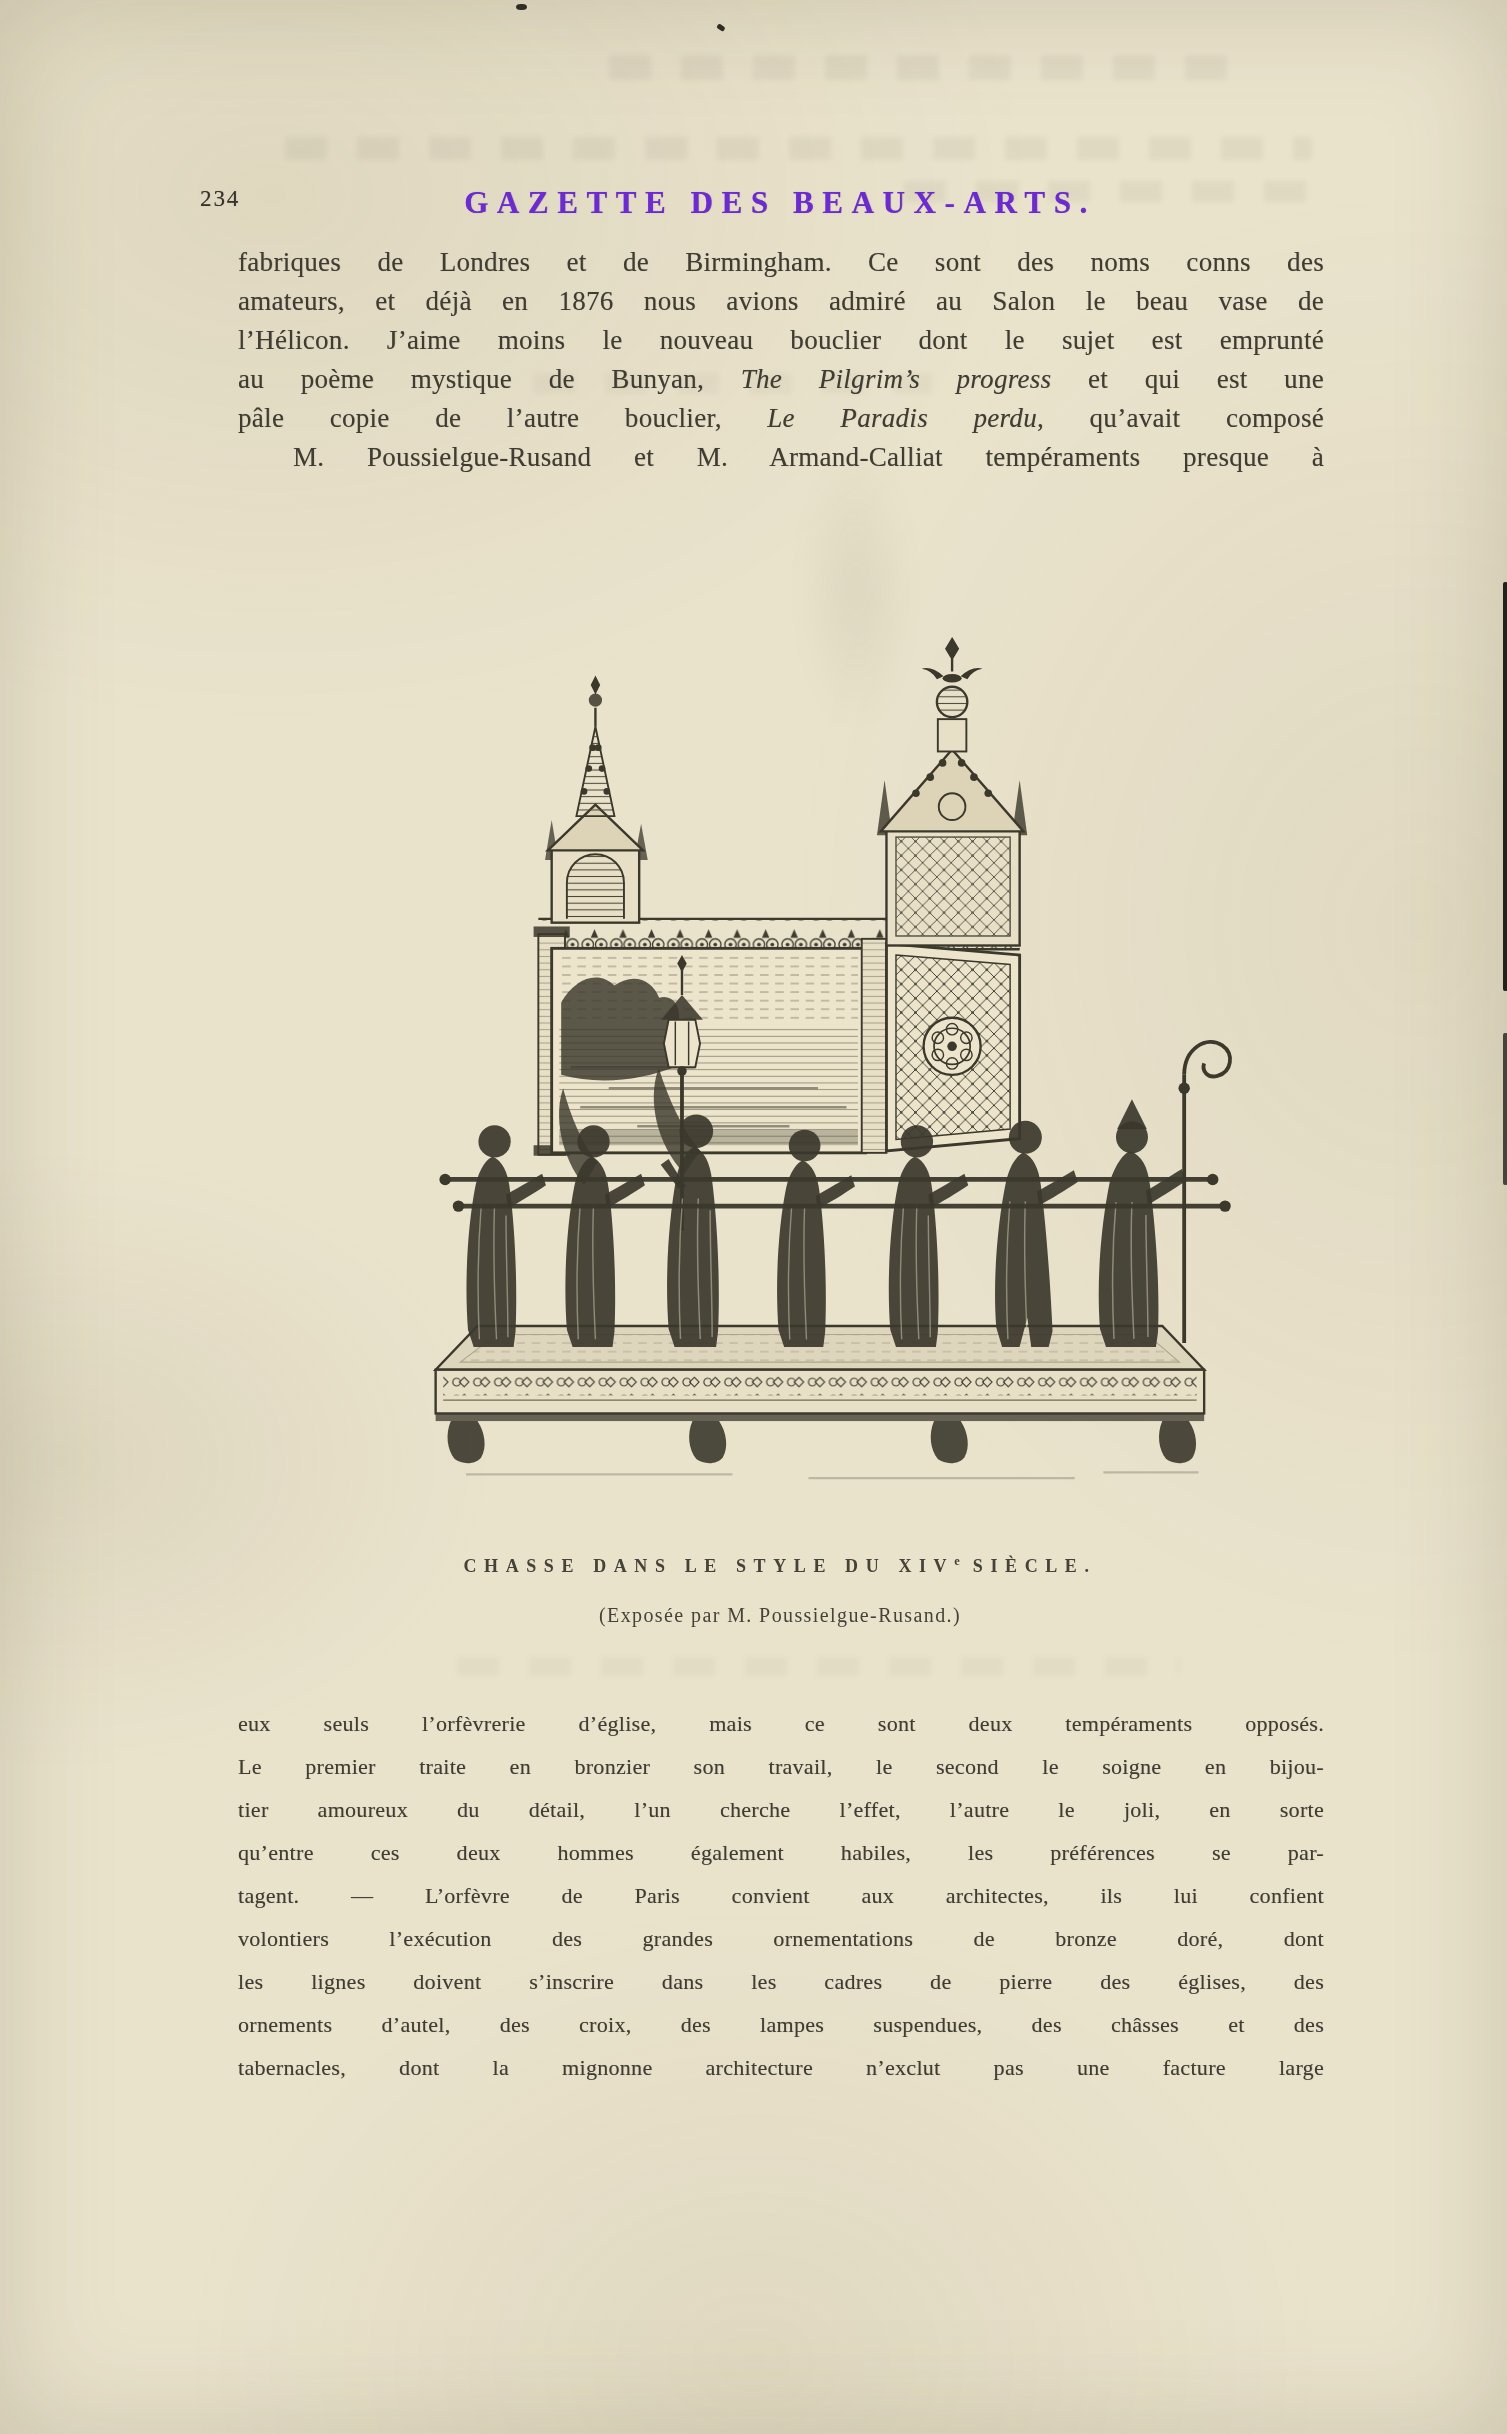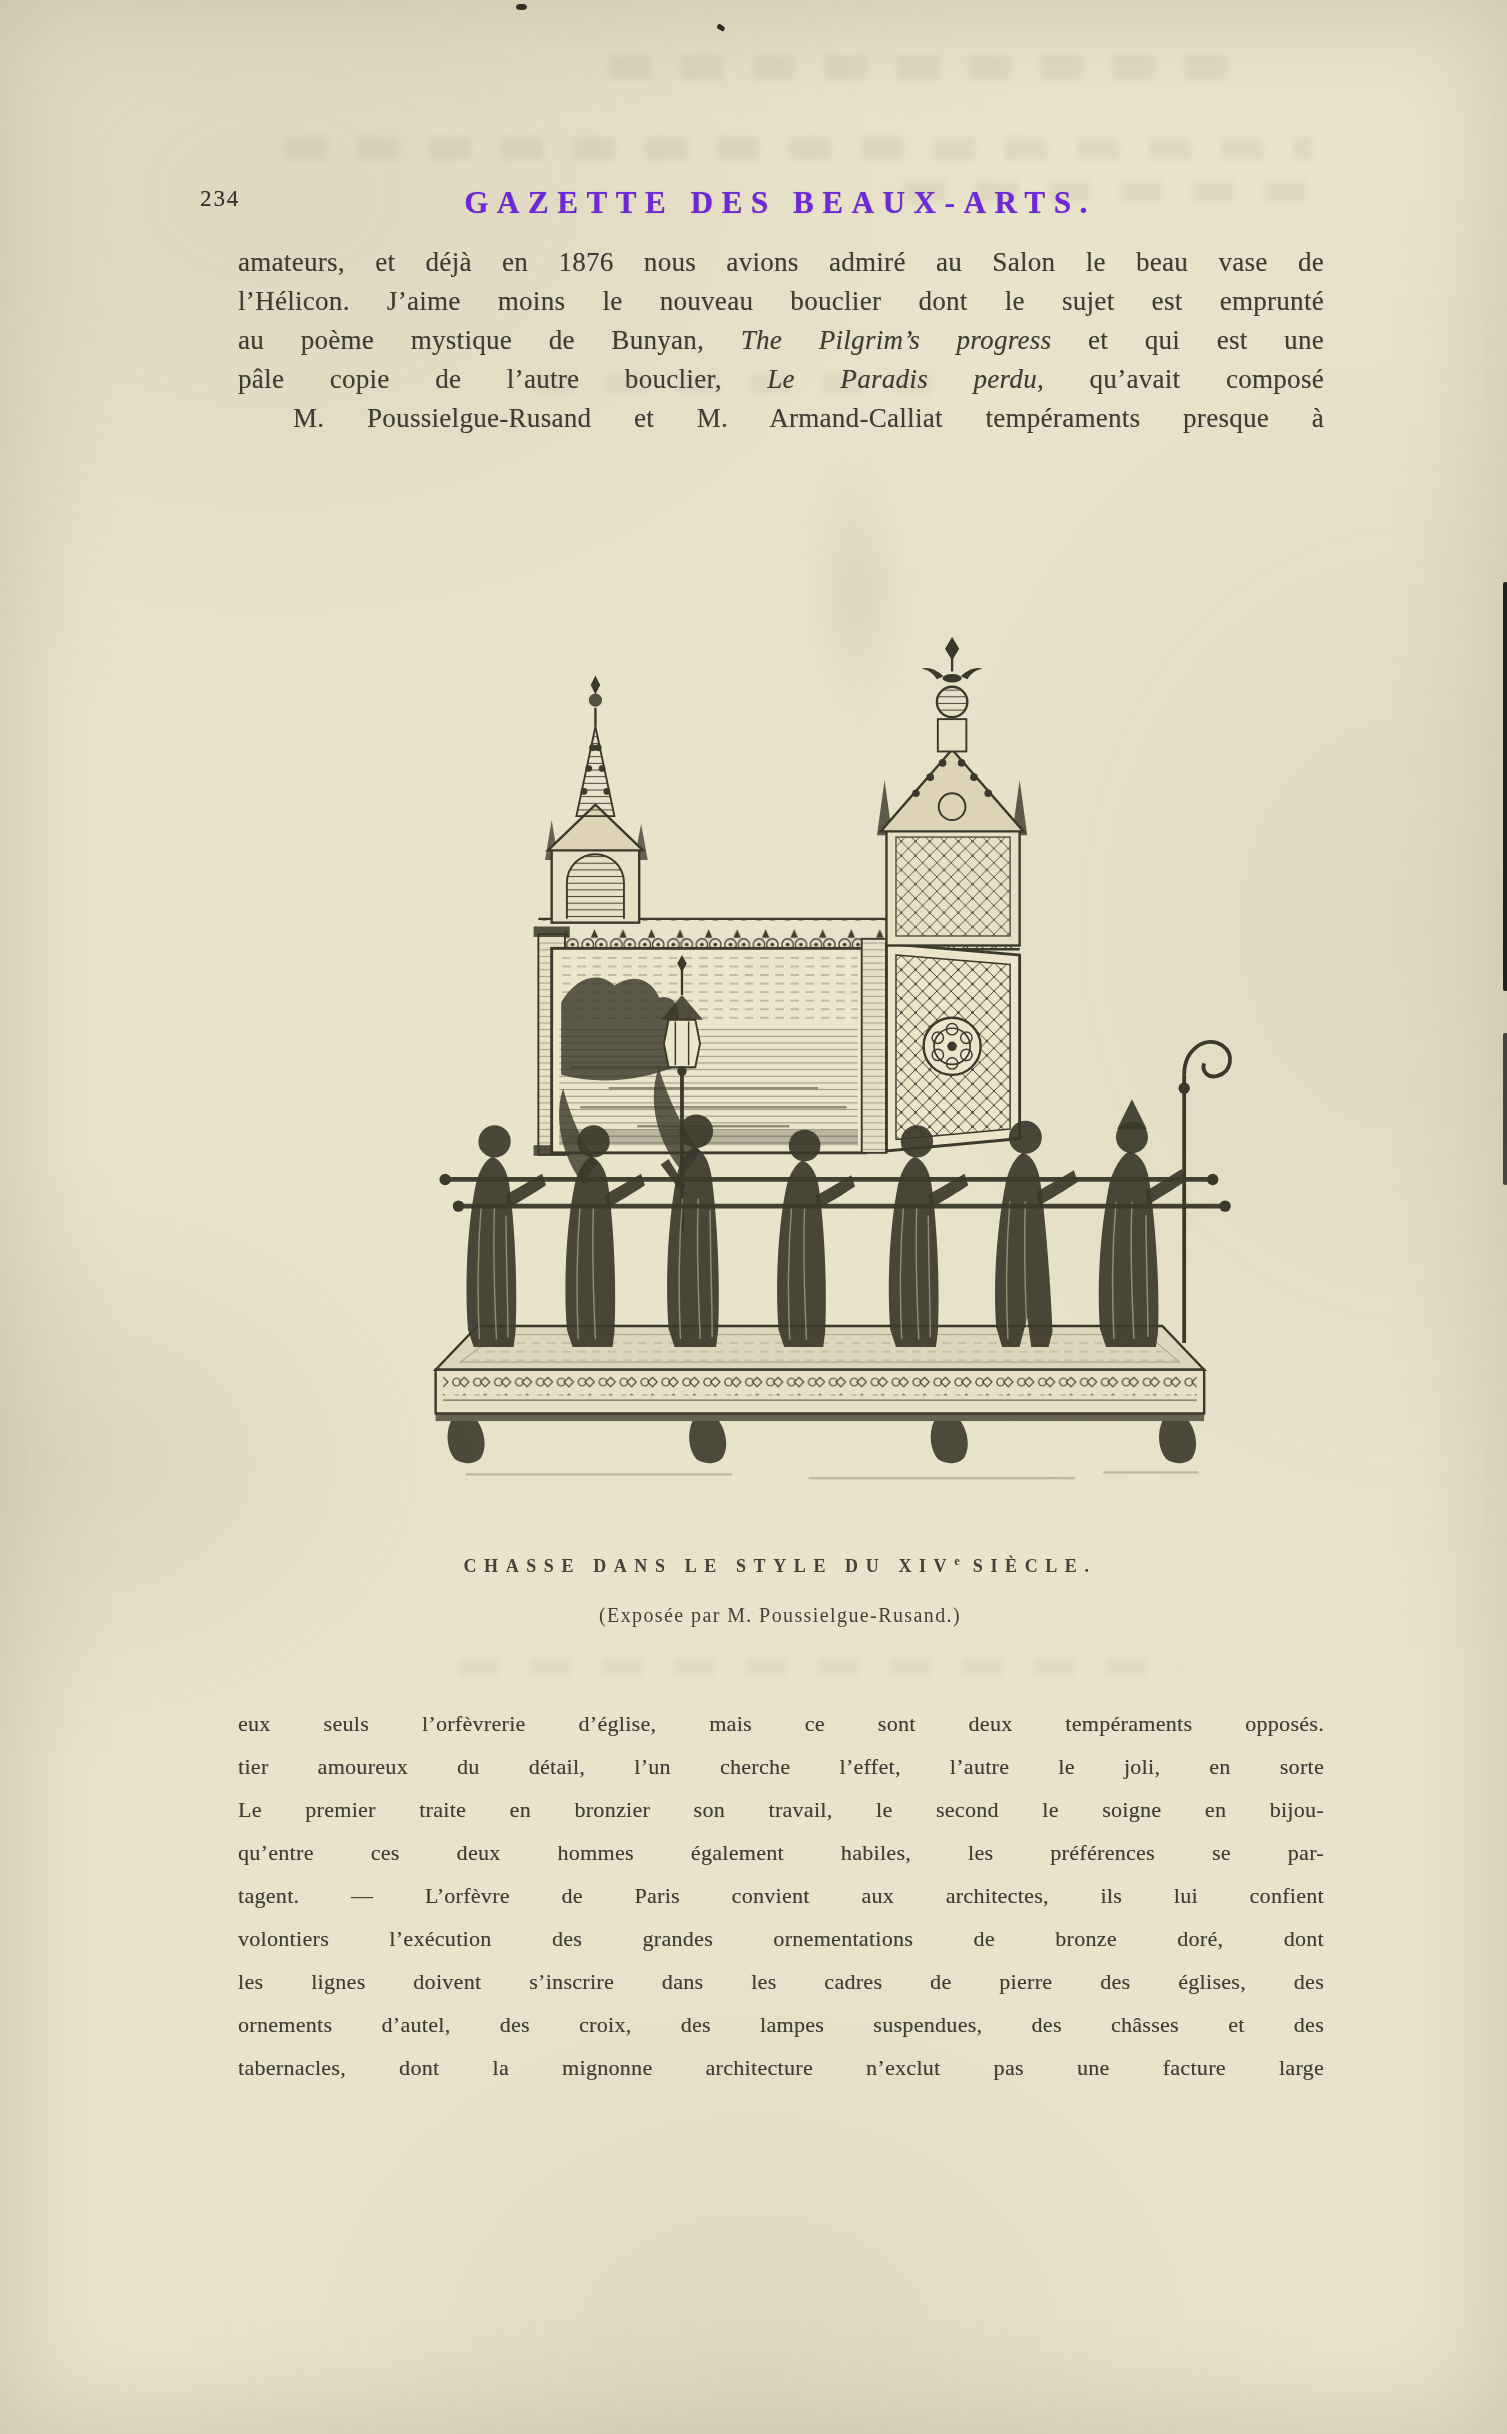--- a/index.html
+++ b/index.html
@@ -76,20 +76,21 @@
 
 <div class="speck" style="left:516px;top:3.8px;width:10.5px;height:6.7px;"></div>
 <div class="speck" style="left:717px;top:25px;width:7.6px;height:4.8px;transform:rotate(35deg);border-radius:1.9px;"></div>
 <div class="edge-strip" style="top:582px;height:409px;"></div>
 <div class="edge-strip" style="top:1033px;height:152px;opacity:.8;"></div>
 
 <div class="page-number">234</div>
 <div class="header-title">GAZETTE DES BEAUX-ARTS.</div>
 
 <div class="textblock" id="para-intro">
+    <div class="tline"><span>fabriques de Londres et de Birmingham. Ce sont des noms conns des</span></div>
     <div class="tline"><span>amateurs, et déjà en 1876 nous avions admiré au Salon le beau vase de</span></div>
     <div class="tline"><span>l’Hélicon. J’aime moins le nouveau bouclier dont le sujet est emprunté</span></div>
     <div class="tline"><span>au poème mystique de Bunyan, </span><span class="it">The Pilgrim’s progress</span><span> et qui est une</span></div>
     <div class="tline"><span>pâle copie de l’autre bouclier, </span><span class="it">Le Paradis perdu</span><span>, qu’avait composé</span></div>
     <div class="tline tindent"><span>M. Poussielgue-Rusand et M. Armand-Calliat tempéraments presque à</span></div>
   </div>
 
 <div class="figure-wrap">
   <svg viewBox="0 0 880 950" xmlns="http://www.w3.org/2000/svg">
     <defs>
@@ -293,22 +294,22 @@
   </svg>
 </div>
 
 <div class="caption-title">
   <span>CHASSE DANS LE STYLE DU XIV</span><sup>e</sup><span> SIÈCLE.</span>
 </div>
 <div class="caption-credit">(Exposée par M. Poussielgue-Rusand.)</div>
 
 <div class="textblock" id="para-closing">
     <div class="tline"><span>eux seuls l’orfèvrerie d’église, mais ce sont deux tempéraments opposés.</span></div>
+    <div class="tline"><span>Le premier traite en bronzier son travail, le second le soigne en bijou-</span></div>
     <div class="tline"><span>tier amoureux du détail, l’un cherche l’effet, l’autre le joli, en sorte</span></div>
-    <div class="tline"><span>Le premier traite en bronzier son travail, le second le soigne en bijou-</span></div>
     <div class="tline"><span>qu’entre ces deux hommes également habiles, les préférences se par-</span></div>
     <div class="tline"><span>tagent. — L’orfèvre de Paris convient aux architectes, ils lui confient</span></div>
     <div class="tline"><span>volontiers l’exécution des grandes ornementations de bronze doré, dont</span></div>
     <div class="tline"><span>les lignes doivent s’inscrire dans les cadres de pierre des églises, des</span></div>
     <div class="tline"><span>ornements d’autel, des croix, des lampes suspendues, des châsses et des</span></div>
     <div class="tline"><span>tabernacles, dont la mignonne architecture n’exclut pas une facture large</span></div>
   </div>
 
 
 </body></html>

